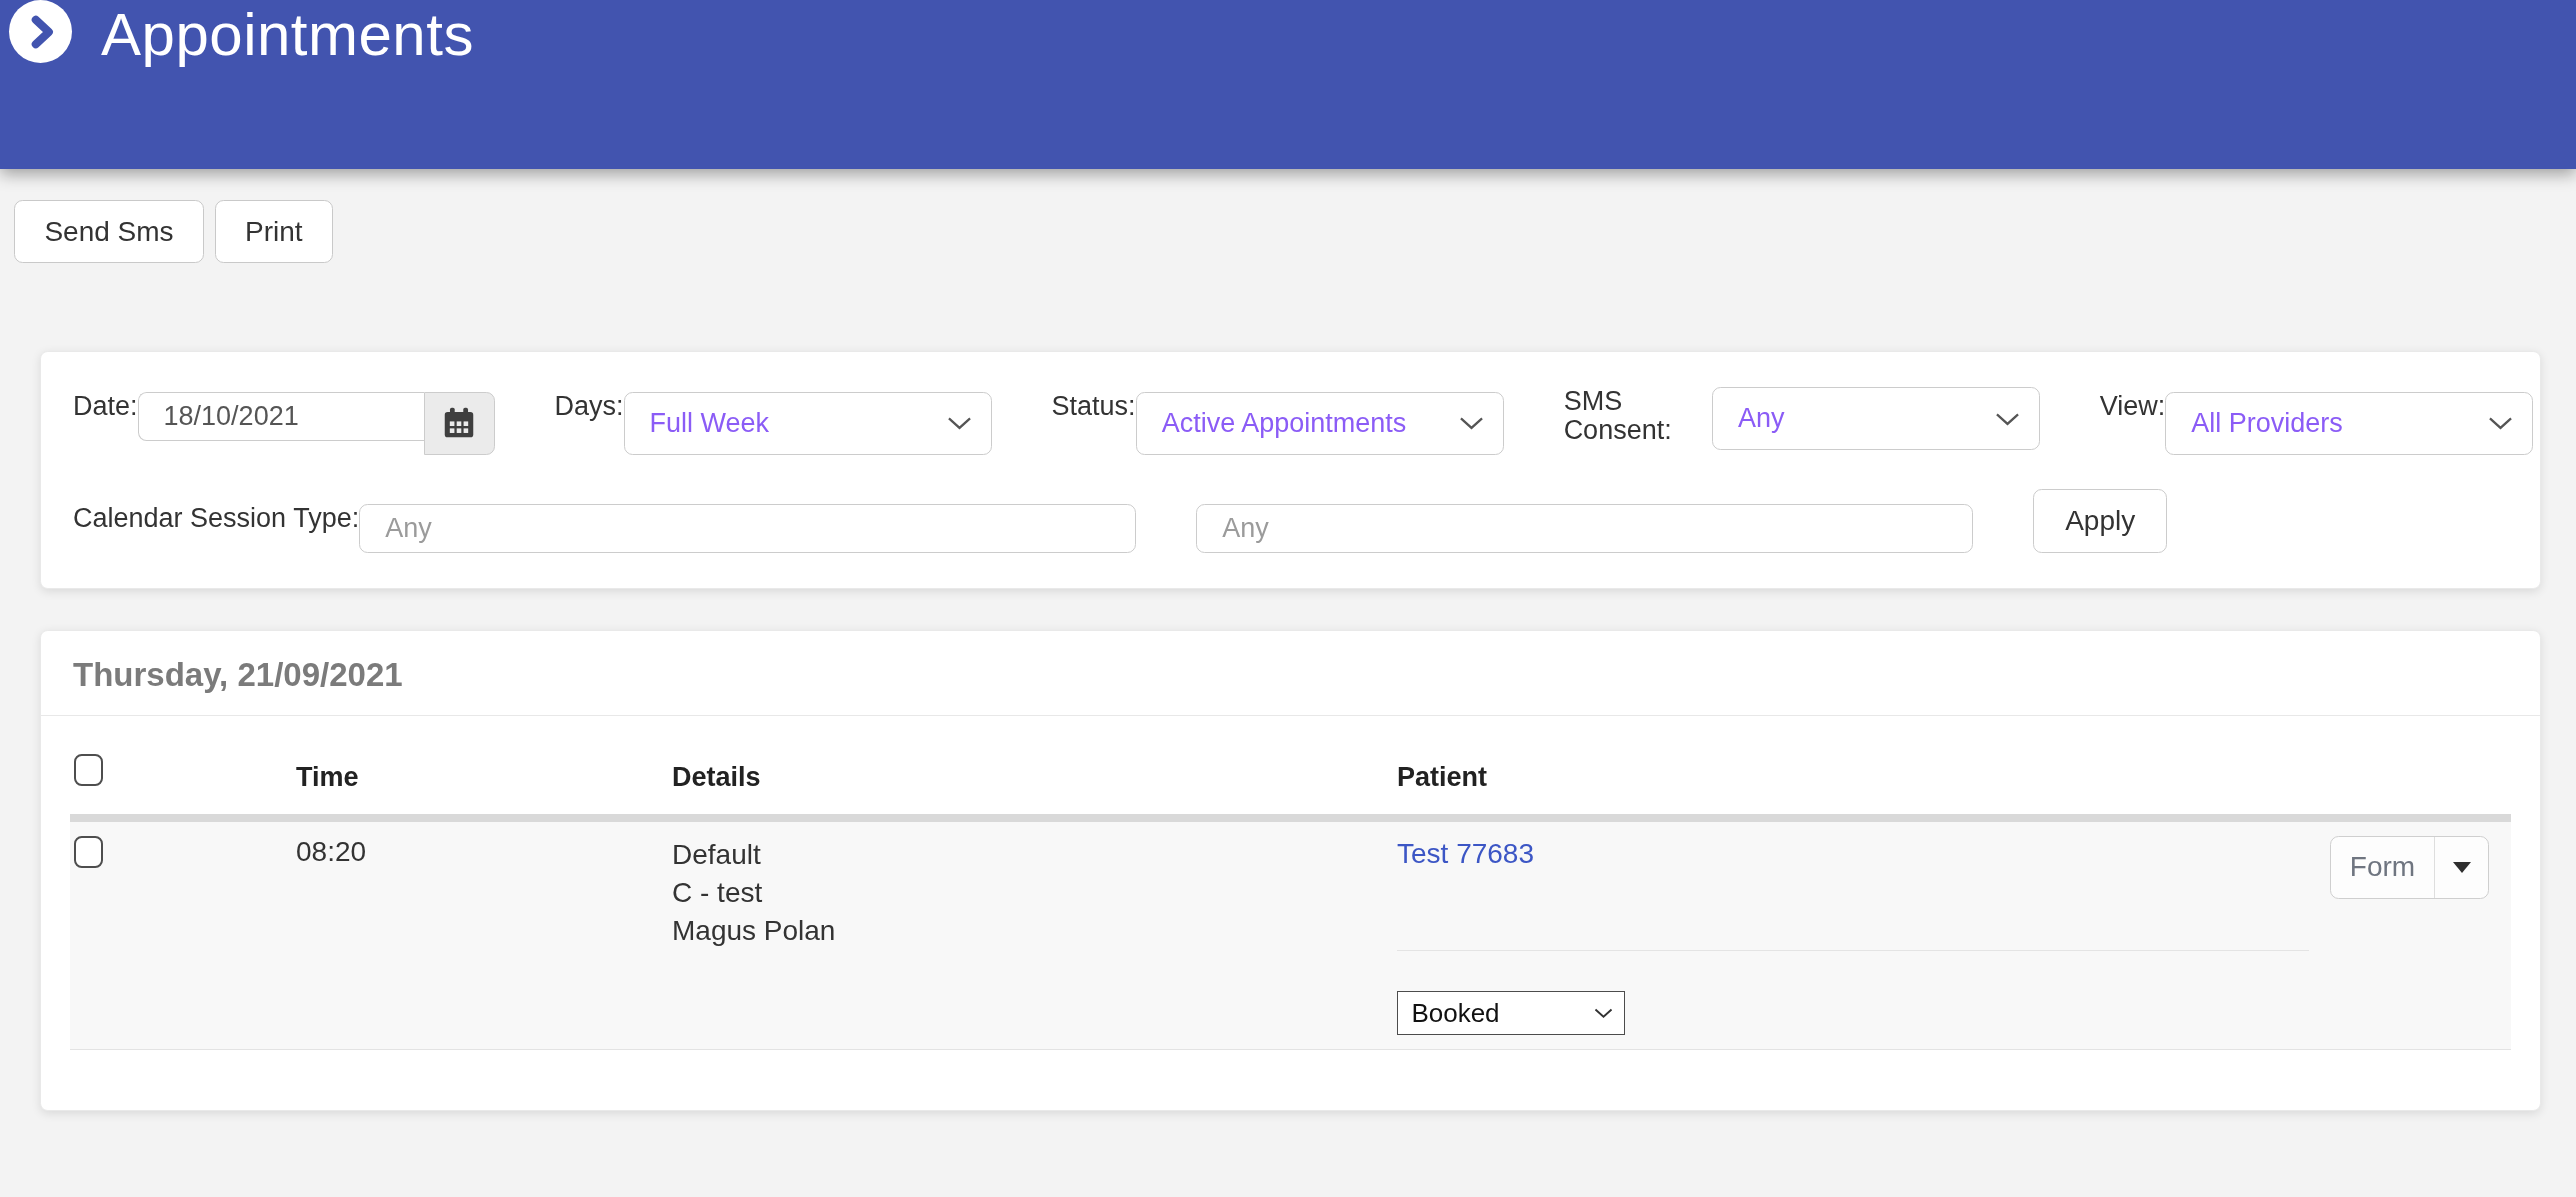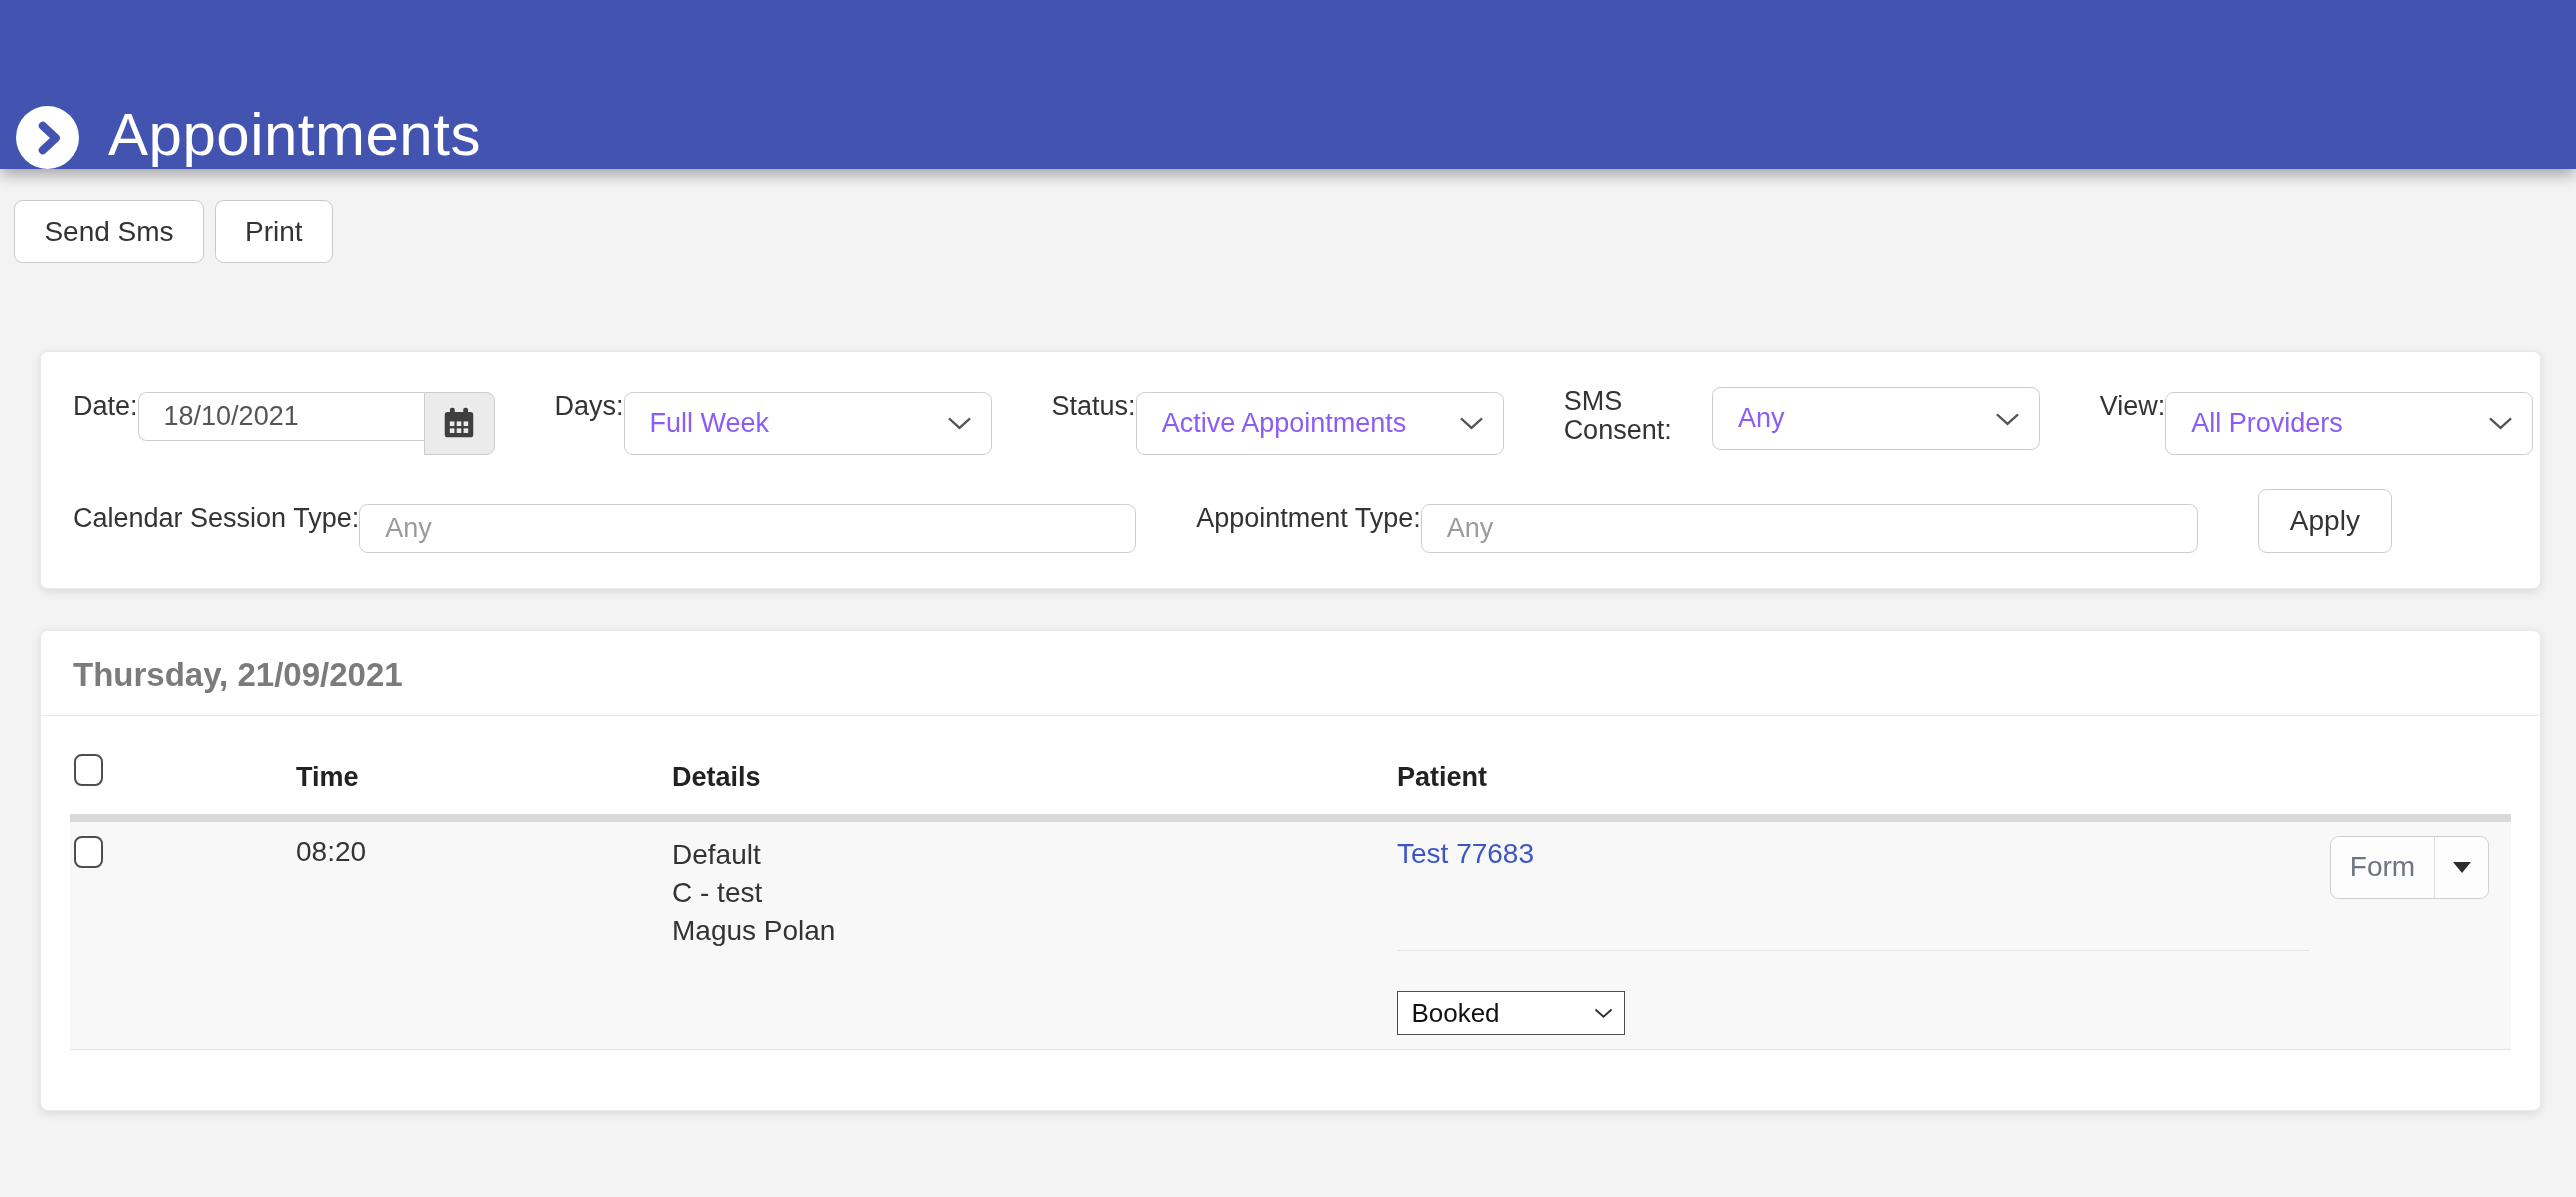--- a/index.html
+++ b/index.html
@@ -8,22 +8,22 @@
     font-family: "Liberation Sans", sans-serif;
     background: #f3f3f3;
     color: #333;
   }
 
   
   .app-header {
     height: 169px;
     background: #4254af;
     display: flex;
-    align-items: flex-end;
-    padding-left: 16px;
+    align-items: flex-start;
+    padding-left: 9px;
     box-shadow: 0 5.8px 15.4px rgba(0,0,0,0.35);
     position: relative;
     z-index: 5;
   }
   .header-icon {
     width: 63px; height: 63px;
     background: #ffffff;
     border-radius: 50%;
     display: flex; align-items: center; justify-content: center;
     flex: 0 0 auto;
@@ -314,21 +314,20 @@
       </div>
     </div>
   </div>
 
   <div class="filter-row">
     <div class="field">
       <label>Calendar Session Type:</label>
       <input class="text-input wide" type="text" placeholder="Any" style="">
     </div>
     <div class="field">
-      <label>Appointment Type:</label>
       <input class="text-input wide" type="text" placeholder="Any" style="">
     </div>
     <button class="apply-button">Apply</button>
   </div>
 </section>
 
 <section class="card day-card">
   <div class="day-header">
     <h2 class="day-title">Thursday, 21/09/2021</h2>
   </div>

